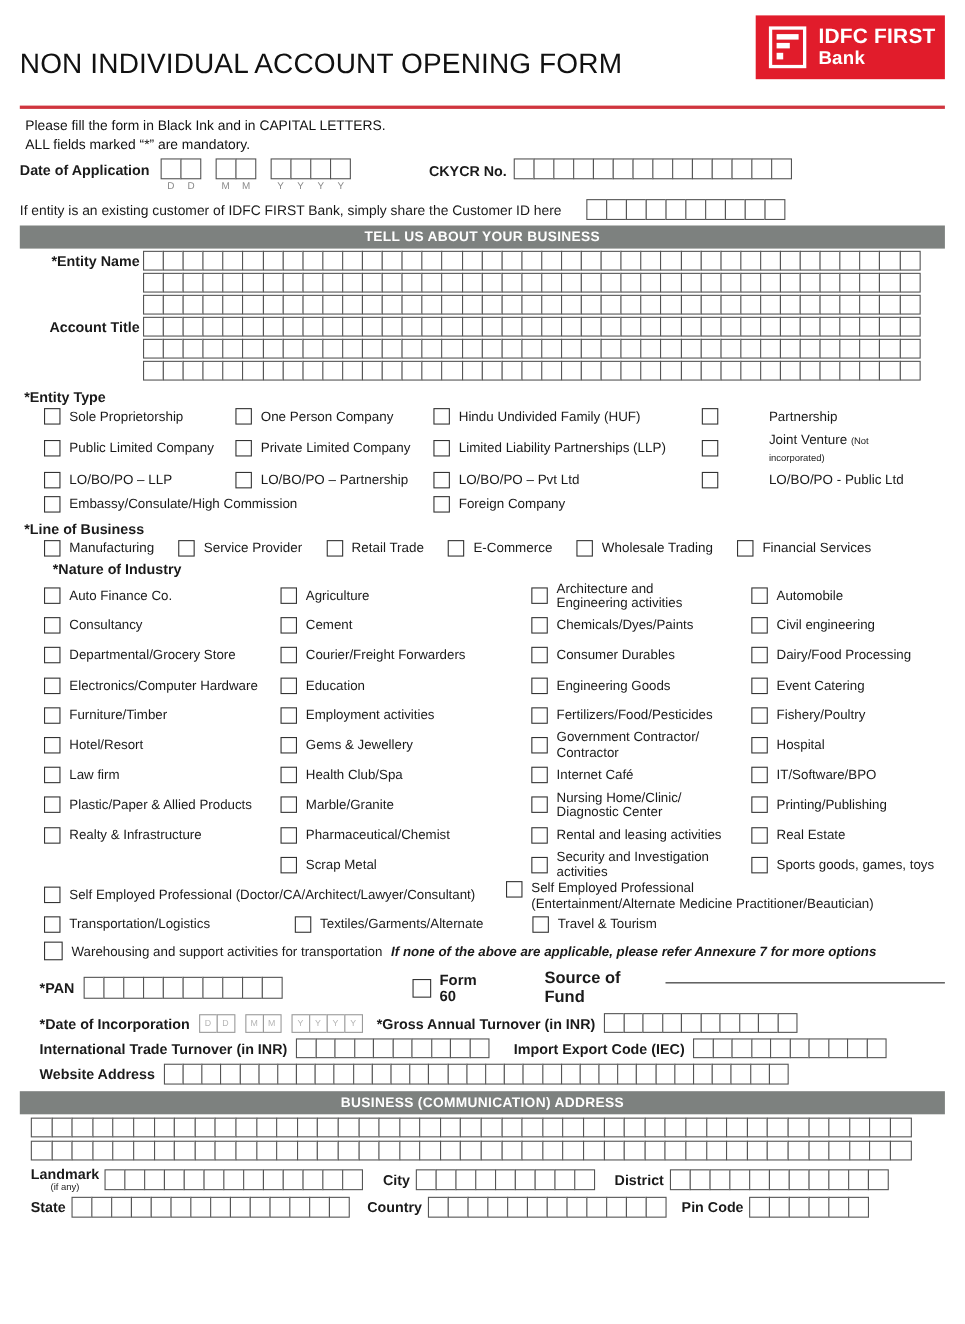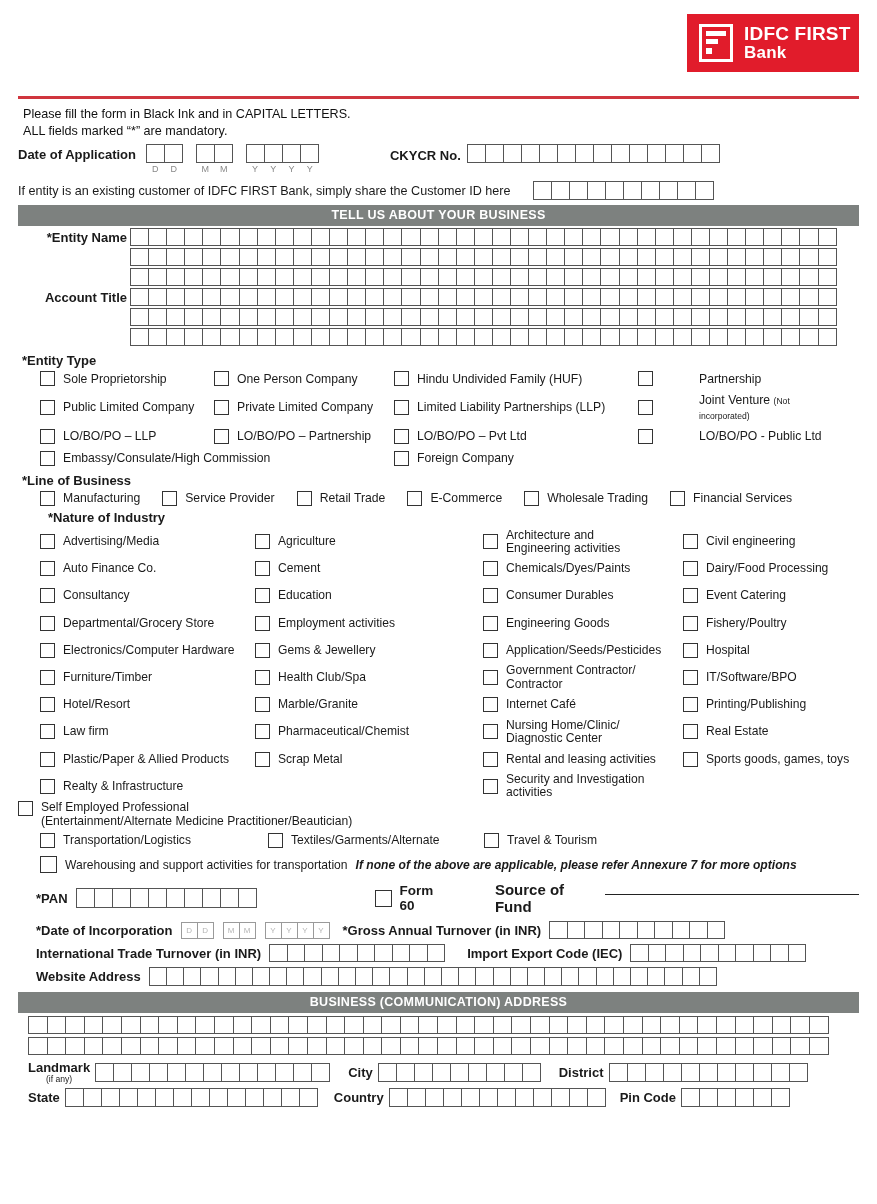--- a/index.html
+++ b/index.html
@@ -276,20 +276,21 @@
       <span class="logo-mark">
         <i class="b1"></i>
           <i class="b2"></i>
           <i class="b3"></i>
       </span>
       <span class="logo-text">
         <span>IDFC FIRST</span>
         <span class="l2">Bank</span>
       </span>
     </div>
+    <h1 class="form-title">NON INDIVIDUAL ACCOUNT OPENING FORM</h1>
   </div>
 
   <div class="red-rule"></div>
 
   <div class="instr">
     <div>Please fill the form in Black Ink and in CAPITAL LETTERS.</div>
     <div>ALL fields marked “*” are mandatory.</div>
   </div>
 
   <div class="row-date">
@@ -734,24 +735,20 @@
         <span class="cb"></span>
         <span class="t">Financial Services</span>
       </div>
     </div>
 
   <div class="grp-title" style="margin-top:4px;margin-left:30px;">*Nature of Industry</div>
   <div class="noi">
     <div class="noi-col a" id="noi-c1">
         <div class="noi-item">
           <span class="cb"></span>
-          <span class="t2">Advertising/Media</span>
-        </div>
-        <div class="noi-item">
-          <span class="cb"></span>
           <span class="t2">Auto Finance Co.</span>
         </div>
         <div class="noi-item">
           <span class="cb"></span>
           <span class="t2">Consultancy</span>
         </div>
         <div class="noi-item">
           <span class="cb"></span>
           <span class="t2">Departmental/Grocery Store</span>
         </div>
@@ -784,20 +781,24 @@
         <div class="noi-item">
           <span class="cb"></span>
           <span class="t2">Agriculture</span>
         </div>
         <div class="noi-item">
           <span class="cb"></span>
           <span class="t2">Cement</span>
         </div>
         <div class="noi-item">
           <span class="cb"></span>
+          <span class="t2">Courier/Freight Forwarders</span>
+        </div>
+        <div class="noi-item">
+          <span class="cb"></span>
           <span class="t2">Education</span>
         </div>
         <div class="noi-item">
           <span class="cb"></span>
           <span class="t2">Employment activities</span>
         </div>
         <div class="noi-item">
           <span class="cb"></span>
           <span class="t2">Gems &amp; Jewellery</span>
         </div>
@@ -830,21 +831,21 @@
         <div class="noi-item">
           <span class="cb"></span>
           <span class="t2">Consumer Durables</span>
         </div>
         <div class="noi-item">
           <span class="cb"></span>
           <span class="t2">Engineering Goods</span>
         </div>
         <div class="noi-item">
           <span class="cb"></span>
-          <span class="t2">Application/Seeds/Pesticides</span>
+          <span class="t2">Fertilizers/Food/Pesticides</span>
         </div>
         <div class="noi-item">
           <span class="cb"></span>
           <span class="t2">Government Contractor/<br>Contractor</span>
         </div>
         <div class="noi-item">
           <span class="cb"></span>
           <span class="t2">Internet Café</span>
         </div>
         <div class="noi-item">
@@ -856,20 +857,24 @@
           <span class="t2">Rental and leasing activities</span>
         </div>
         <div class="noi-item">
           <span class="cb"></span>
           <span class="t2">Security and Investigation<br>activities</span>
         </div>
       </div>
     <div class="noi-col d" id="noi-c4">
         <div class="noi-item">
           <span class="cb"></span>
+          <span class="t2">Automobile</span>
+        </div>
+        <div class="noi-item">
+          <span class="cb"></span>
           <span class="t2">Civil engineering</span>
         </div>
         <div class="noi-item">
           <span class="cb"></span>
           <span class="t2">Dairy/Food Processing</span>
         </div>
         <div class="noi-item">
           <span class="cb"></span>
           <span class="t2">Event Catering</span>
         </div>
@@ -894,20 +899,24 @@
           <span class="t2">Real Estate</span>
         </div>
         <div class="noi-item">
           <span class="cb"></span>
           <span class="t2">Sports goods, games, toys</span>
         </div>
       </div>
   </div>
 
   <div style="display:flex;">
+    <div class="wide-item" style="width:443px;">
+      <span class="cb"></span>
+      <span class="t">Self Employed Professional (Doctor/CA/Architect/Lawyer/Consultant)</span>
+    </div>
     <div class="wide-item" style="width:400px;padding-left:0;align-items:flex-start;">
       <span class="cb" style="margin-top:1px;"></span>
       <span class="t2" id="wide-right-text">Self Employed Professional<br>(Entertainment/Alternate Medicine Practitioner/Beautician)</span>
     </div>
   </div>
 
   <div class="noi" style="margin-top:0;">
     <div class="noi-col b">
       <div class="noi-item">
         <span class="cb"></span>

